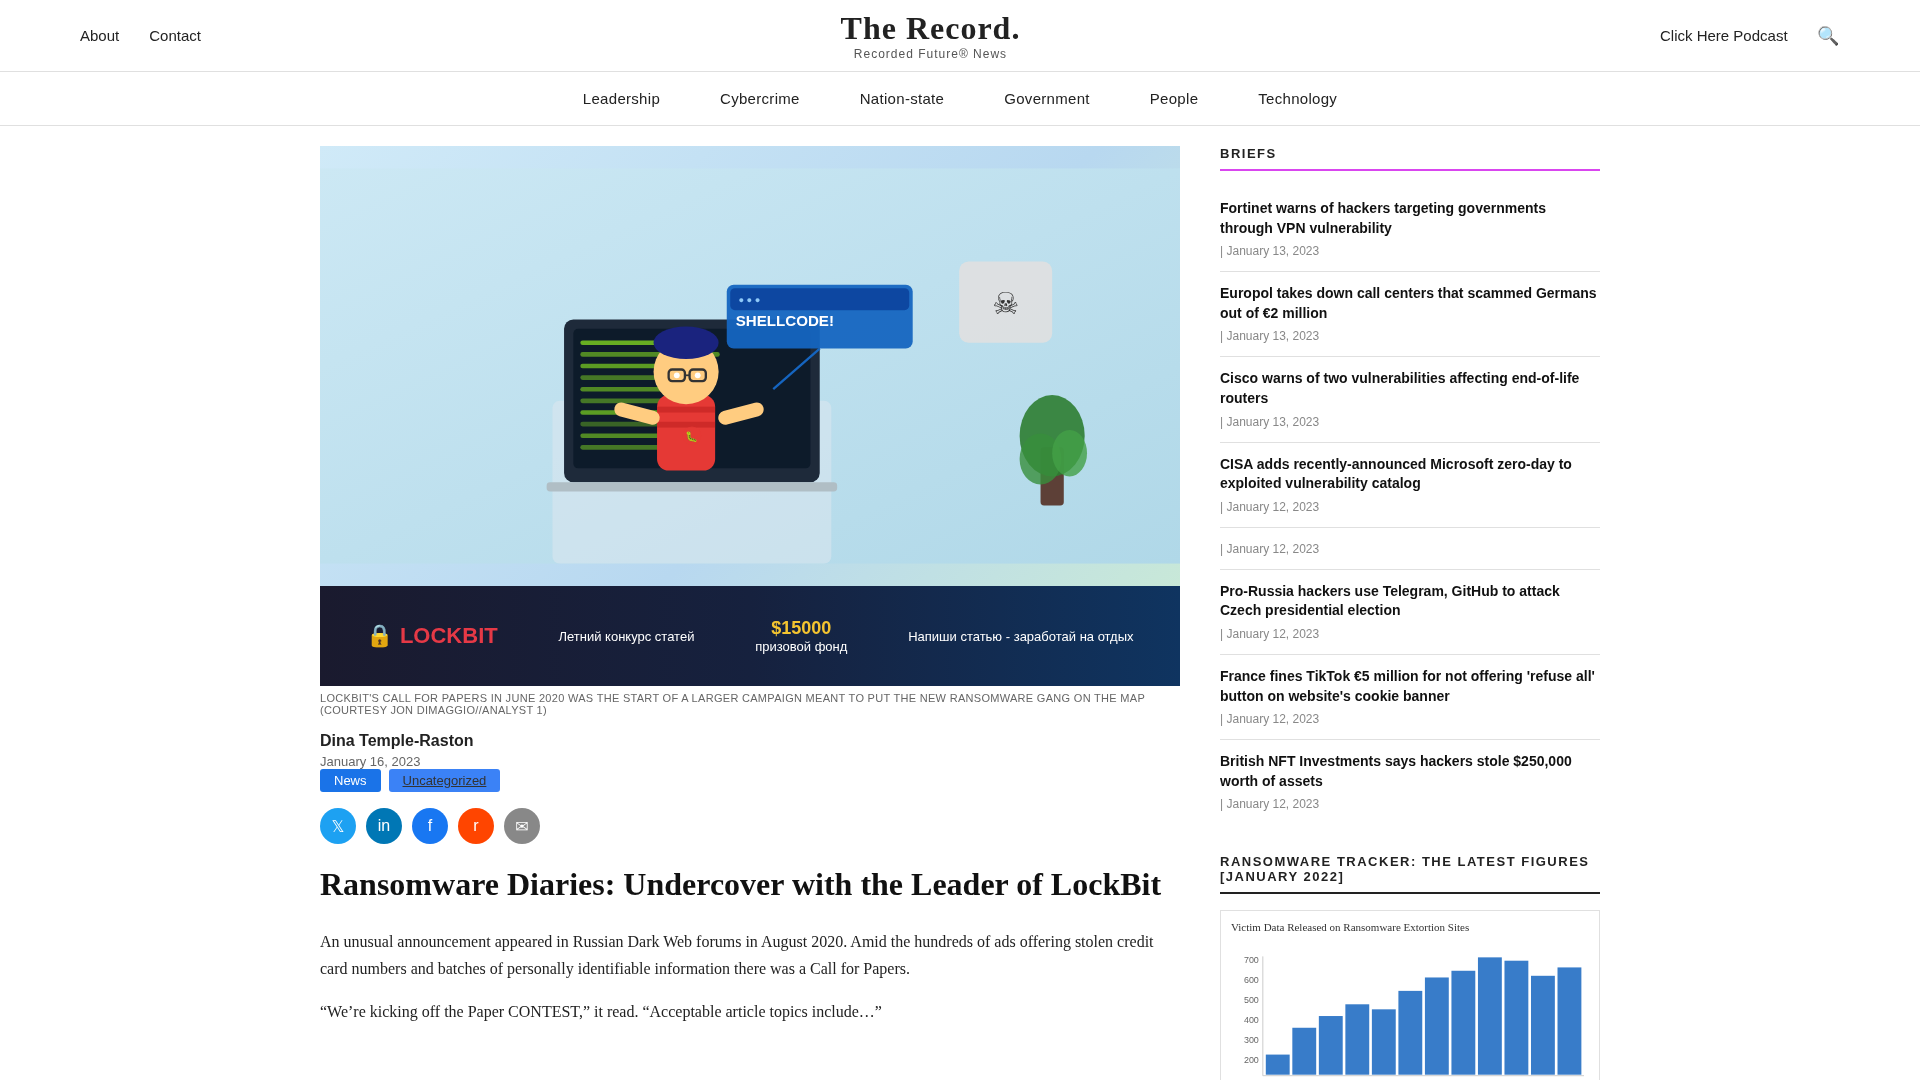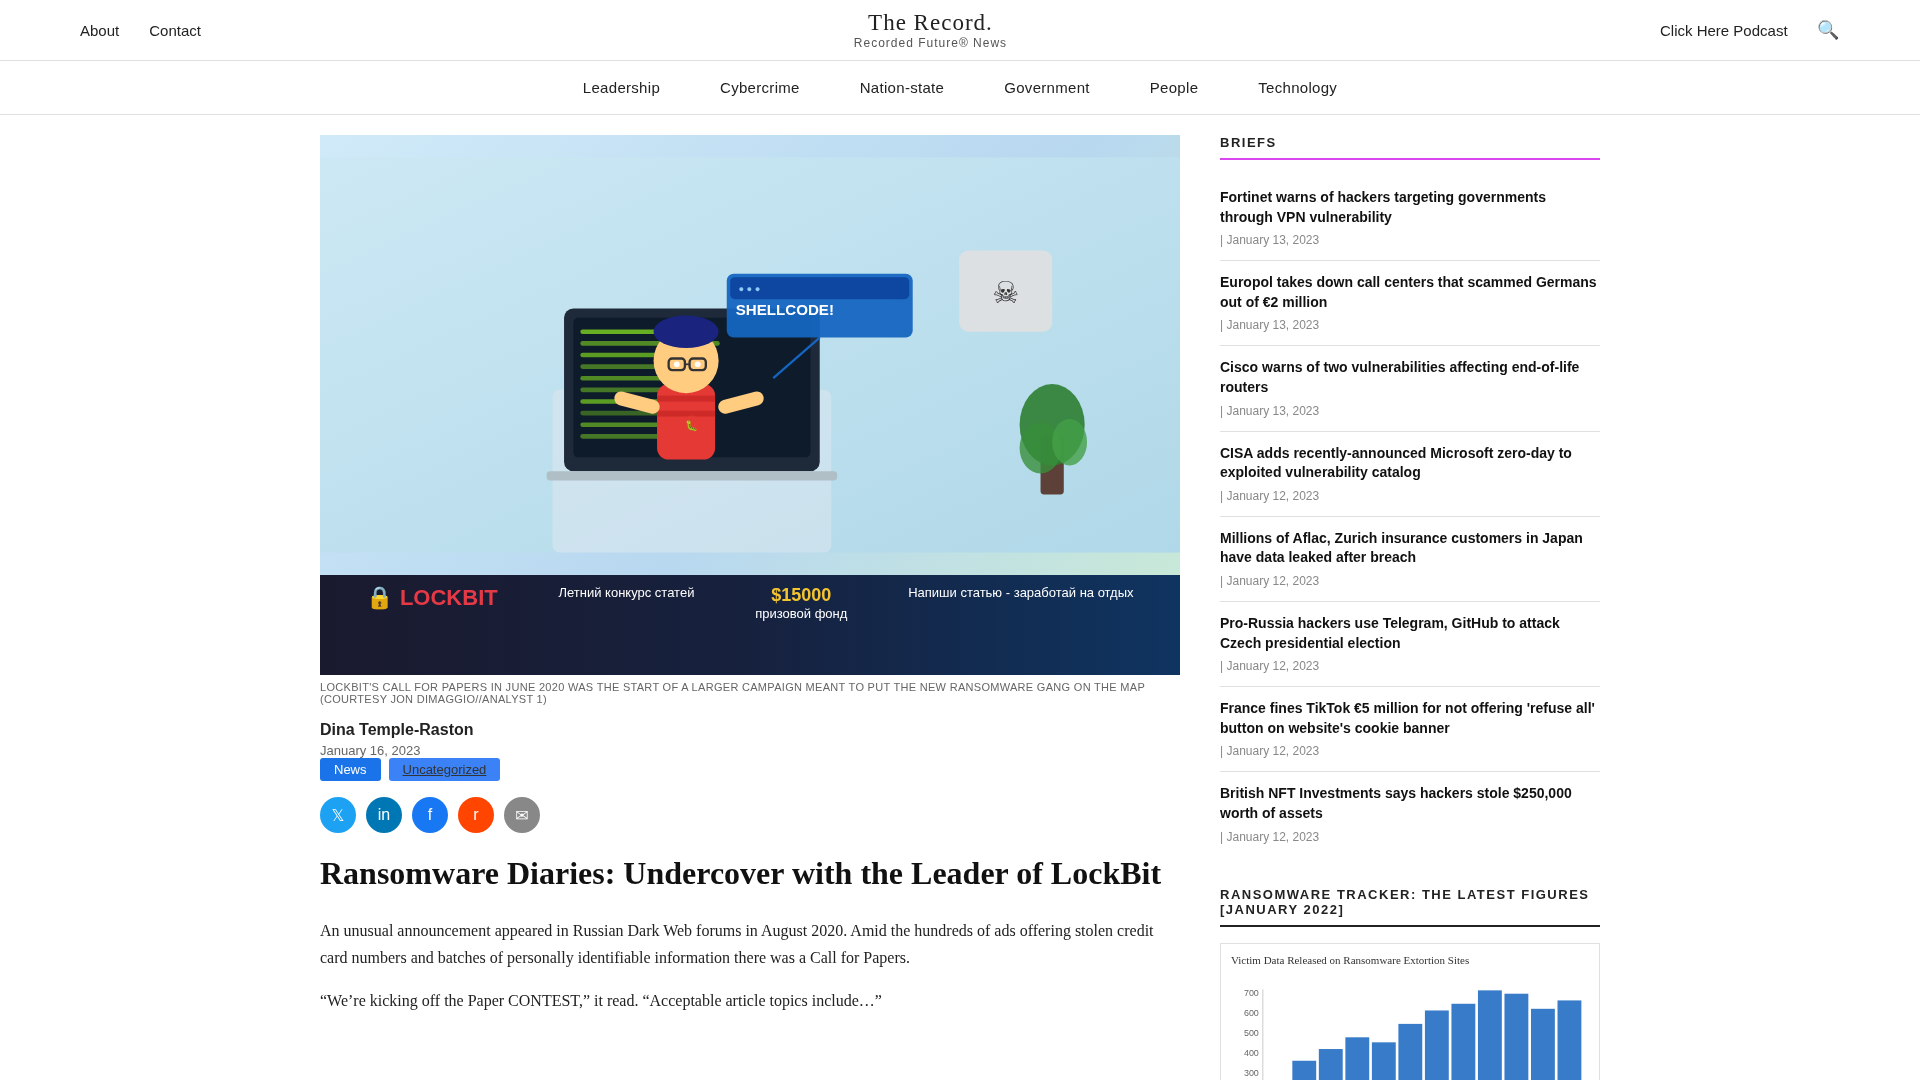--- a/index.html
+++ b/index.html
@@ -9,21 +9,21 @@
     .header-top {
       display: flex;
       align-items: center;
       justify-content: space-between;
       padding: 10px 80px;
       border-bottom: 1px solid #e0e0e0;
     }
     .header-left { display: flex; gap: 30px; align-items: center; }
     .header-left a { text-decoration: none; color: #222; font-size: 15px; font-family: Arial, sans-serif; }
     .logo-container { text-align: center; }
-    .logo-title { font-size: 23px; font-weight: normal; font-family: 'Times New Roman', serif; letter-spacing: 1px; }
+    .logo-title { font-size: 32px; font-weight: bold; font-family: 'Times New Roman', serif; letter-spacing: 1px; }
     .logo-subtitle { font-size: 12px; color: #555; font-family: Arial, sans-serif; letter-spacing: 1px; }
     .header-right { display: flex; gap: 30px; align-items: center; }
     .header-right a { text-decoration: none; color: #222; font-size: 15px; font-family: Arial, sans-serif; }
     .search-icon-btn { background: none; border: none; cursor: pointer; font-size: 18px; }
 
     
     .nav-bar {
       display: flex;
       justify-content: center;
       gap: 0;
@@ -66,20 +66,21 @@
     }
     
     .hero-illustration { width: 100%; height: 100%; }
 
     
     .lockbit-banner {
       width: 100%;
       height: 100px;
       background: linear-gradient(90deg, #1a1a2e 0%, #16213e 50%, #0f3460 100%);
       display: flex;
+      align-items: center;
       justify-content: space-around;
       padding: 10px 16px;
     }
     .lb-logo { color: #fff; font-size: 22px; font-weight: bold; font-family: Arial, sans-serif; }
     .lb-logo span { color: #e63946; }
     .lb-text { color: #fff; font-size: 13px; font-family: Arial, sans-serif; text-align: center; }
     .lb-prize { color: #f4c430; font-size: 18px; font-weight: bold; font-family: Arial, sans-serif; text-align: center; }
     .lb-cta { color: #fff; font-size: 13px; font-family: Arial, sans-serif; text-align: center; }
 
     .image-caption {
@@ -370,21 +371,20 @@
     </li>
         <li class="brief-item">
       <a href="#" class="brief-link">Cisco warns of two vulnerabilities affecting end-of-life routers</a>
       <span class="brief-date">| January 13, 2023</span>
     </li>
         <li class="brief-item">
       <a href="#" class="brief-link">CISA adds recently-announced Microsoft zero-day to exploited vulnerability catalog</a>
       <span class="brief-date">| January 12, 2023</span>
     </li>
         <li class="brief-item">
-      <a href="#" class="brief-link">Millions of Aflac, Zurich insurance customers in Japan have data leaked after breach</a>
       <span class="brief-date">| January 12, 2023</span>
     </li>
         <li class="brief-item">
       <a href="#" class="brief-link">Pro-Russia hackers use Telegram, GitHub to attack Czech presidential election</a>
       <span class="brief-date">| January 12, 2023</span>
     </li>
         <li class="brief-item">
       <a href="#" class="brief-link">France fines TikTok €5 million for not offering 'refuse all' button on website's cookie banner</a>
       <span class="brief-date">| January 12, 2023</span>
     </li>

